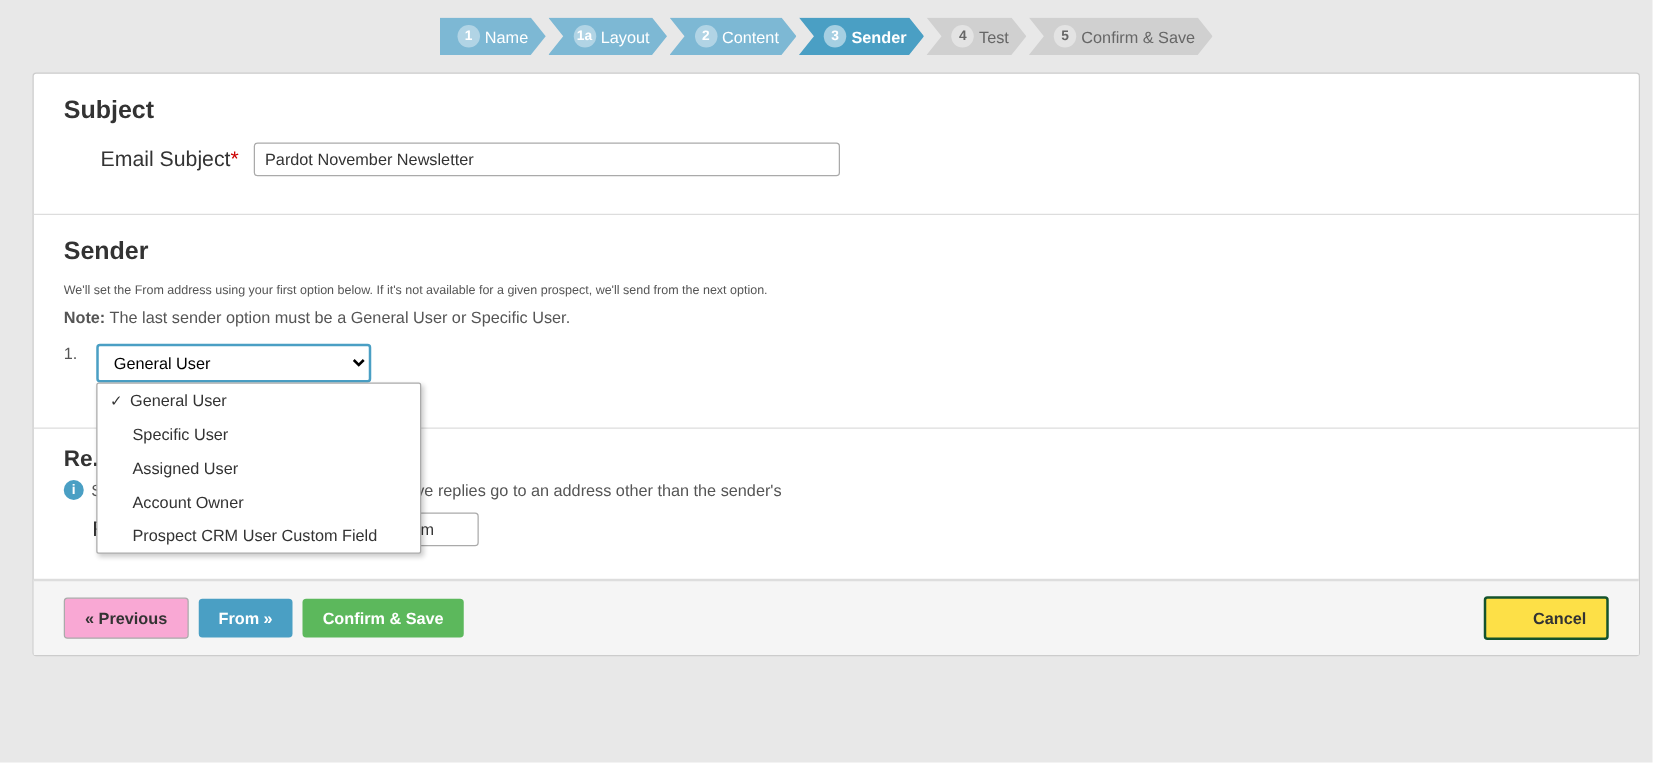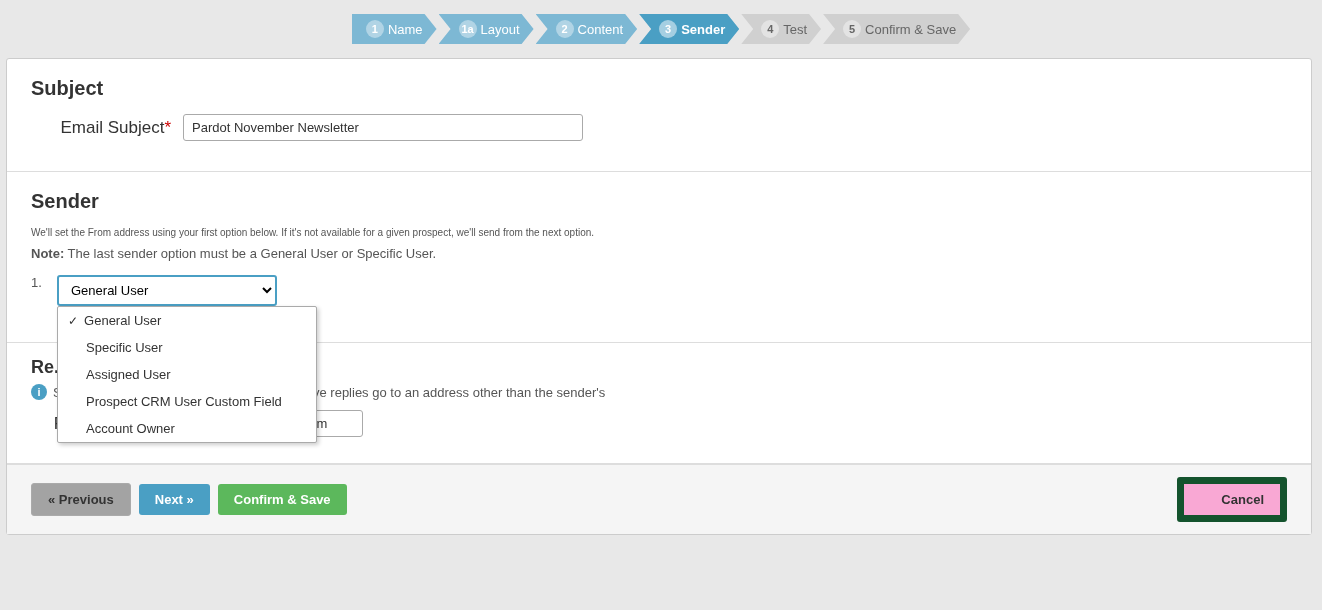--- a/index.html
+++ b/index.html
@@ -44,21 +44,21 @@
       color: #fff;
       font-weight: bold;
     }
     .wizard-step.future {
       background: #d0d0d0;
       color: #666;
     }
 
     
     .main-container {
-      margin: 0 10px 10px 6px;
+      margin: 0 10px 10px 26px;
       background: #fff;
       border: 1px solid #ccc;
       border-radius: 3px;
     }
 
     
     .section {
       padding: 18px 24px;
       border-bottom: 1px solid #ddd;
     }
@@ -79,21 +79,21 @@
       text-align: right;
       margin-right: 12px;
       font-weight: normal;
       color: #333;
       font-size: 17px;
     }
     .required-star {
       color: #c00;
     }
     .form-input {
-      width: 400px;
+      width: 469px;
       padding: 5px 8px;
       border: 1px solid #aaa;
       border-radius: 3px;
       font-size: 13px;
       color: #333;
     }
 
     
     .sender-section {
       padding: 18px 24px;
@@ -203,35 +203,35 @@
     }
     .btn {
       padding: 8px 16px;
       border-radius: 3px;
       border: none;
       cursor: pointer;
       font-size: 13px;
       font-weight: bold;
     }
     .btn-prev {
-      background: #a3a3a3;
+      background: #f9a8d4;
       border: 1px solid #aaa;
       color: #333;
     }
     .btn-next {
       background: #4a9fc4;
       color: #fff;
     }
     .btn-confirm {
       background: #5cb85c;
       color: #fff;
     }
     .btn-cancel {
-      background: #f9a8d4;
-      border: 7px solid #14532d;
+      background: #fde047;
+      border: 2px solid #14532d;
       color: #333;
       margin-left: auto;
       padding-left: 37px;
     }
 
     
     .step-badge {
       display: inline-flex;
       align-items: center;
       justify-content: center;
@@ -316,22 +316,22 @@
           <option>General User</option>
           <option>Specific User</option>
           <option>Assigned User</option>
           <option>Account Owner</option>
           <option>Prospect CRM User Custom Field</option>
         </select>
         <div class="dropdown-menu">
           <div class="dropdown-item checked">General User</div>
           <div class="dropdown-item">Specific User</div>
           <div class="dropdown-item">Assigned User</div>
+          <div class="dropdown-item">Account Owner</div>
           <div class="dropdown-item">Prospect CRM User Custom Field</div>
-          <div class="dropdown-item">Account Owner</div>
         </div>
       </div>
     </div>
   </div>
 
   <div class="reply-section">
     <div class="reply-header">Re...</div>
     <div class="reply-info">
       <span class="info-icon">i</span>
       <span>Set an optional "reply-to" email address to have replies go to an address other than the sender's</span>
@@ -339,18 +339,18 @@
     <div class="form-row">
       <label class="form-label">
         <span>Reply-to Email</span><span class="required-star">*</span>
       </label>
       <input type="email" class="form-input" style="width: 180px;" value="marketing@pardot.com">
     </div>
   </div>
 
   <div class="footer">
     <button class="btn btn-prev">« Previous</button>
-    <button class="btn btn-next">Next »</button>
+    <button class="btn btn-next">From »</button>
     <button class="btn btn-confirm">Confirm &amp; Save</button>
     <button class="btn btn-cancel">Cancel</button>
   </div>
 
 </div>
 
 </body></html>

